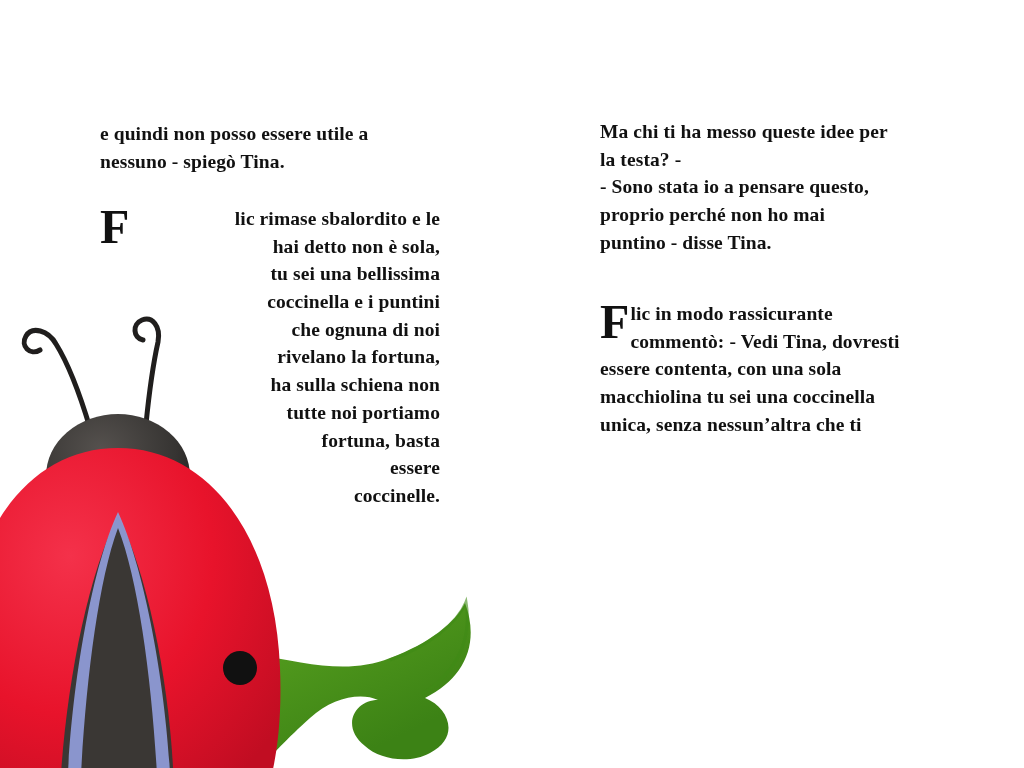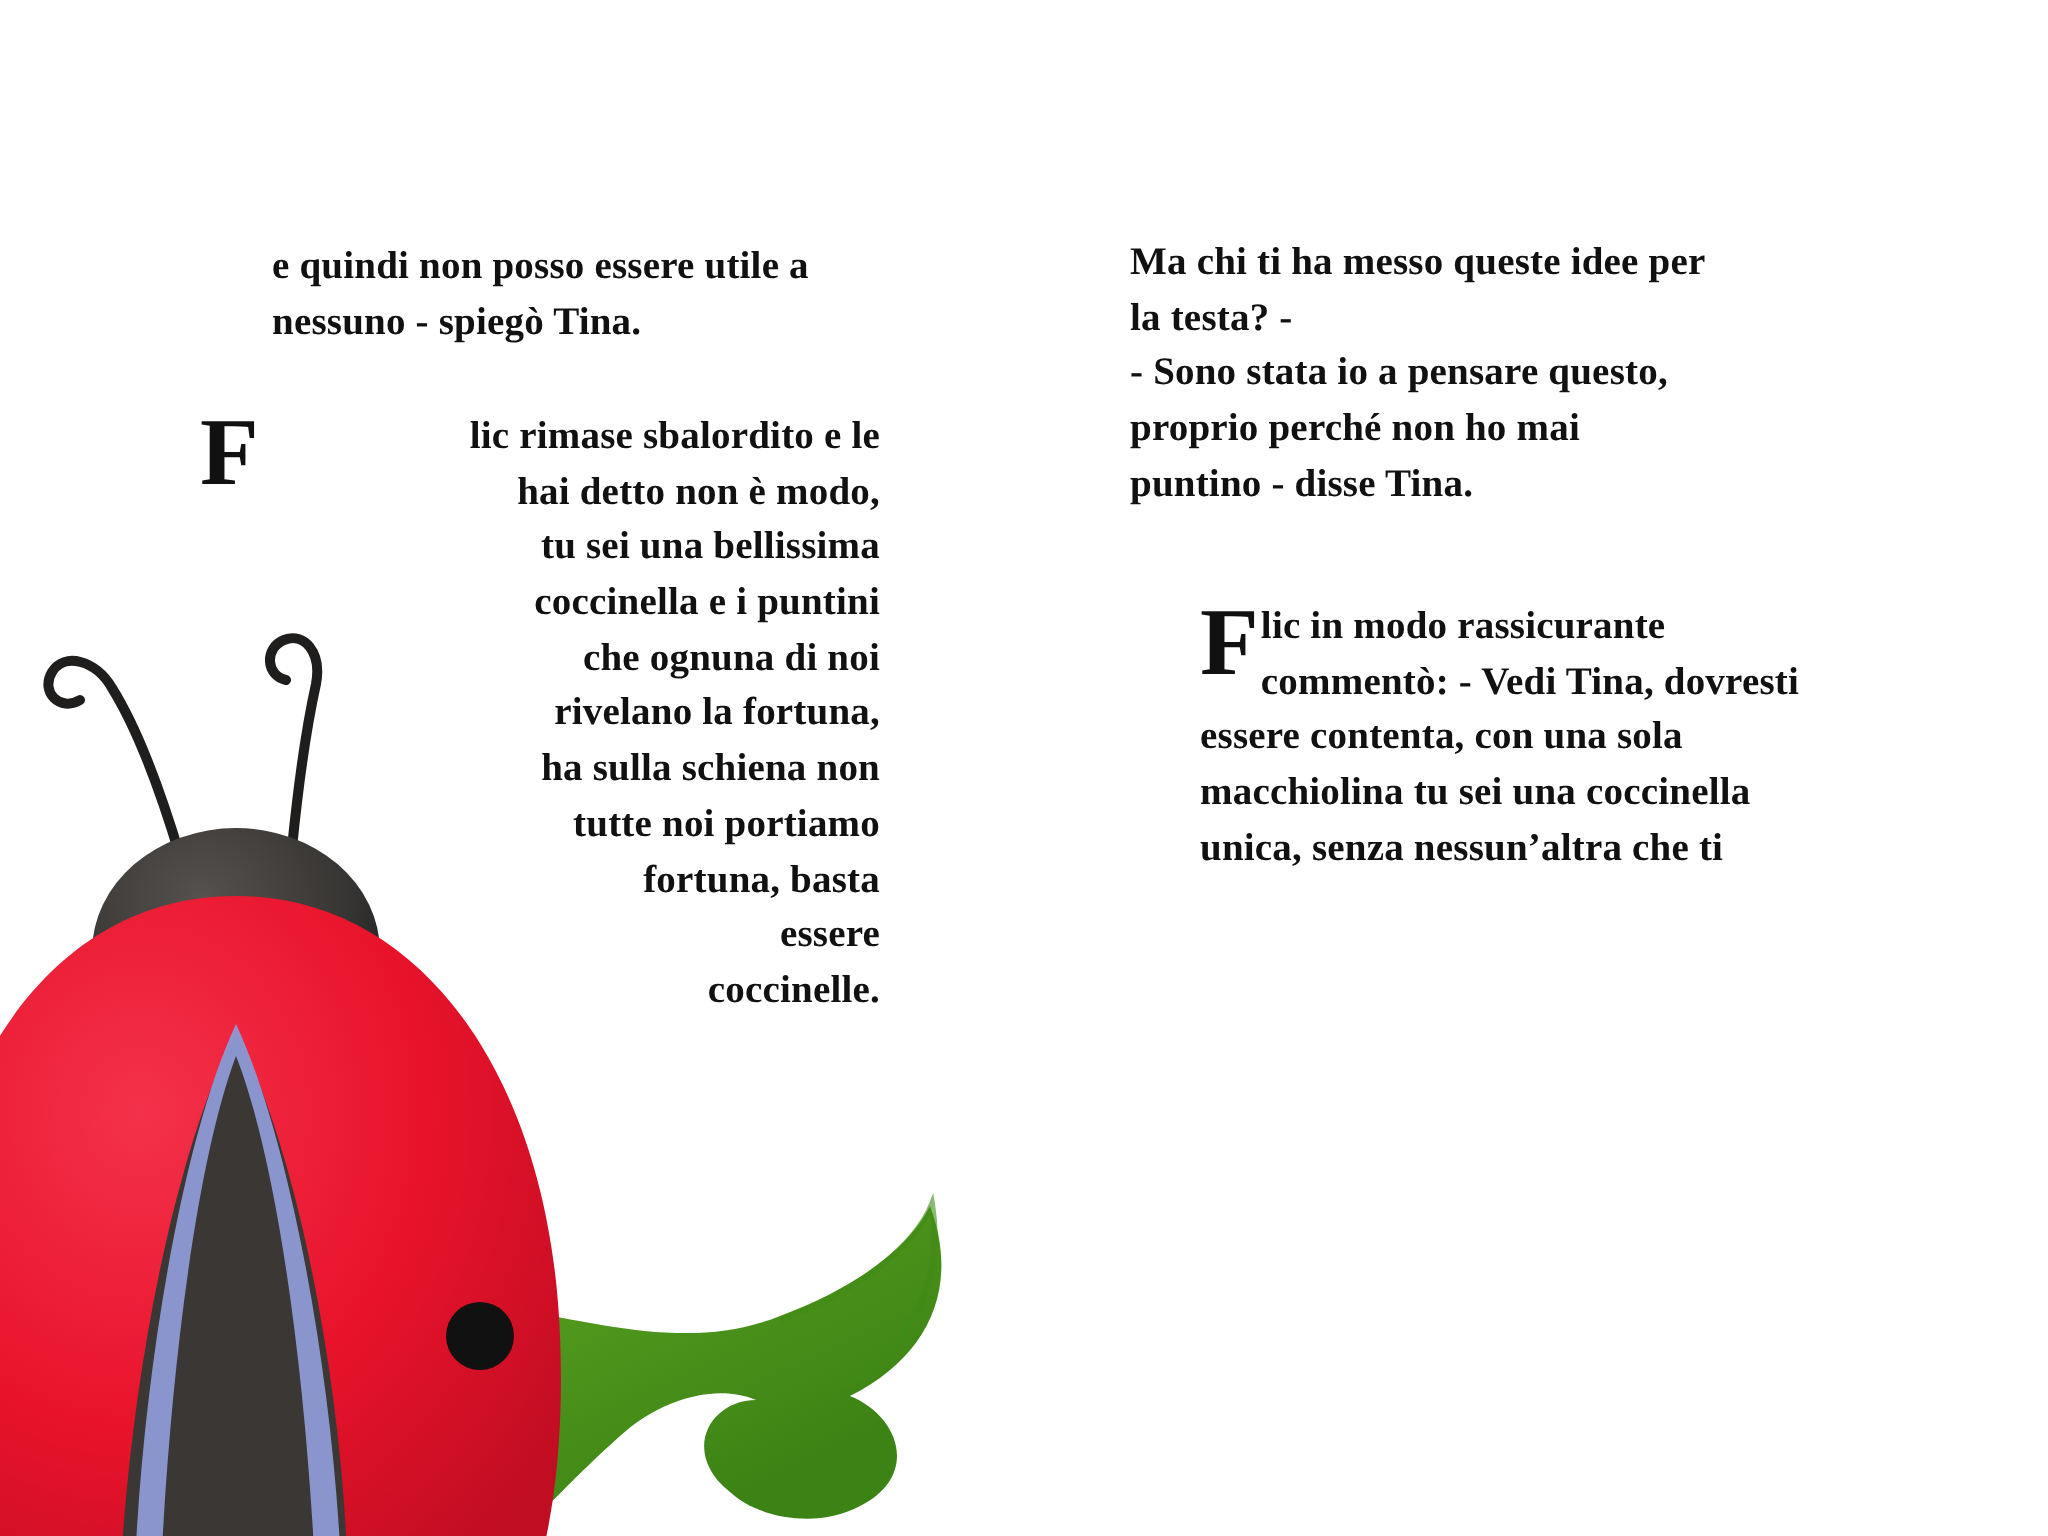--- a/index.html
+++ b/index.html
@@ -34,21 +34,20 @@
     font-weight: bold;
     font-size: 19.5px;
     line-height: 1.42;
     letter-spacing: 0.1px;
   }
 
   #left-para-1 {
     left: 100px;
     top: 120px;
     width: 340px;
-    margin-left: 36px;
   }
 
   #left-para-2 {
     left: 100px;
     top: 205px;
     width: 340px;
     text-align: right;
   }
   #left-para-2 .body {
     display: block;
@@ -58,21 +57,21 @@
     float: left;
     font-size: 48px;
     line-height: 0.84;
     font-weight: bold;
     font-family: "Liberation Serif", serif;
     padding-right: 1px;
     margin-top: 2px;
   }
 
   #right-para-1 {
-    left: 565px;
+    left: 600px;
     top: 118px;
     width: 330px;
   }
 
   #right-para-2 {
     left: 600px;
     top: 300px;
     width: 330px;
   }
 
@@ -139,21 +138,21 @@
       </g>
     </svg>
   </div>
 
   <div class="text-block" id="left-para-1">e quindi non posso essere utile a nessuno - spiegò Tina.</div>
 
   <div class="text-block" id="left-para-2">
     <span class="dropcap">F</span>
     <span class="body">
       <span class="line">lic rimase sbalordito e le</span>
-      <span class="line">hai detto non è modo,</span>
+      <span class="line">hai detto non è sola,</span>
       <span class="line">tu sei una bellissima</span>
       <span class="line">coccinella e i puntini</span>
       <span class="line">che ognuna di noi</span>
       <span class="line">rivelano la fortuna,</span>
       <span class="line">ha sulla schiena non</span>
       <span class="line">tutte noi portiamo</span>
       <span class="line">fortuna, basta</span>
       <span class="line">essere</span>
       <span class="line">coccinelle.</span>
     </span>

